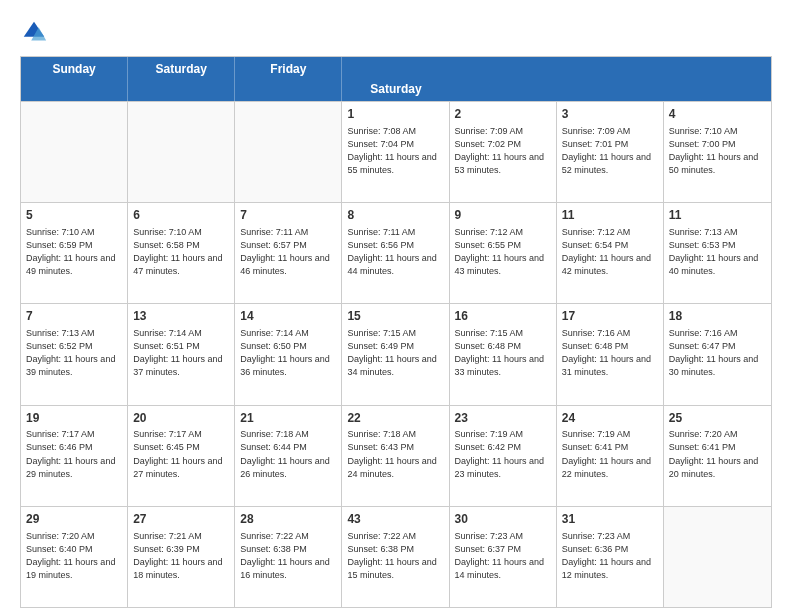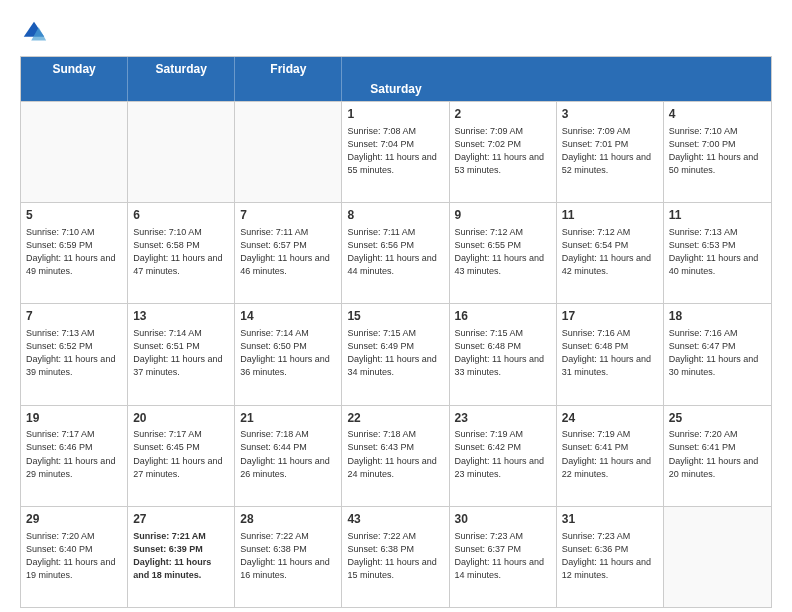--- a/index.html
+++ b/index.html
@@ -301,21 +301,21 @@
         </div>
         <div class="cal-row">
           <div class="cal-cell">
             <span class="day-num">29</span>
             <div class="cell-info" style="white-space: pre-line;">Sunrise: 7:20 AM
 Sunset: 6:40 PM
 Daylight: 11 hours and 19 minutes.</div>
           </div>
           <div class="cal-cell">
             <span class="day-num">27</span>
-            <div class="cell-info" style="white-space: pre-line; font-weight: bold;">Sunrise: 7:21 AM
+            <div class="cell-info" style="white-space: pre-line;">Sunrise: 7:21 AM
 Sunset: 6:39 PM
 Daylight: 11 hours and 18 minutes.</div>
           </div>
           <div class="cal-cell">
             <span class="day-num">28</span>
             <div class="cell-info" style="white-space: pre-line;">Sunrise: 7:22 AM
 Sunset: 6:38 PM
 Daylight: 11 hours and 16 minutes.</div>
           </div>
           <div class="cal-cell">

